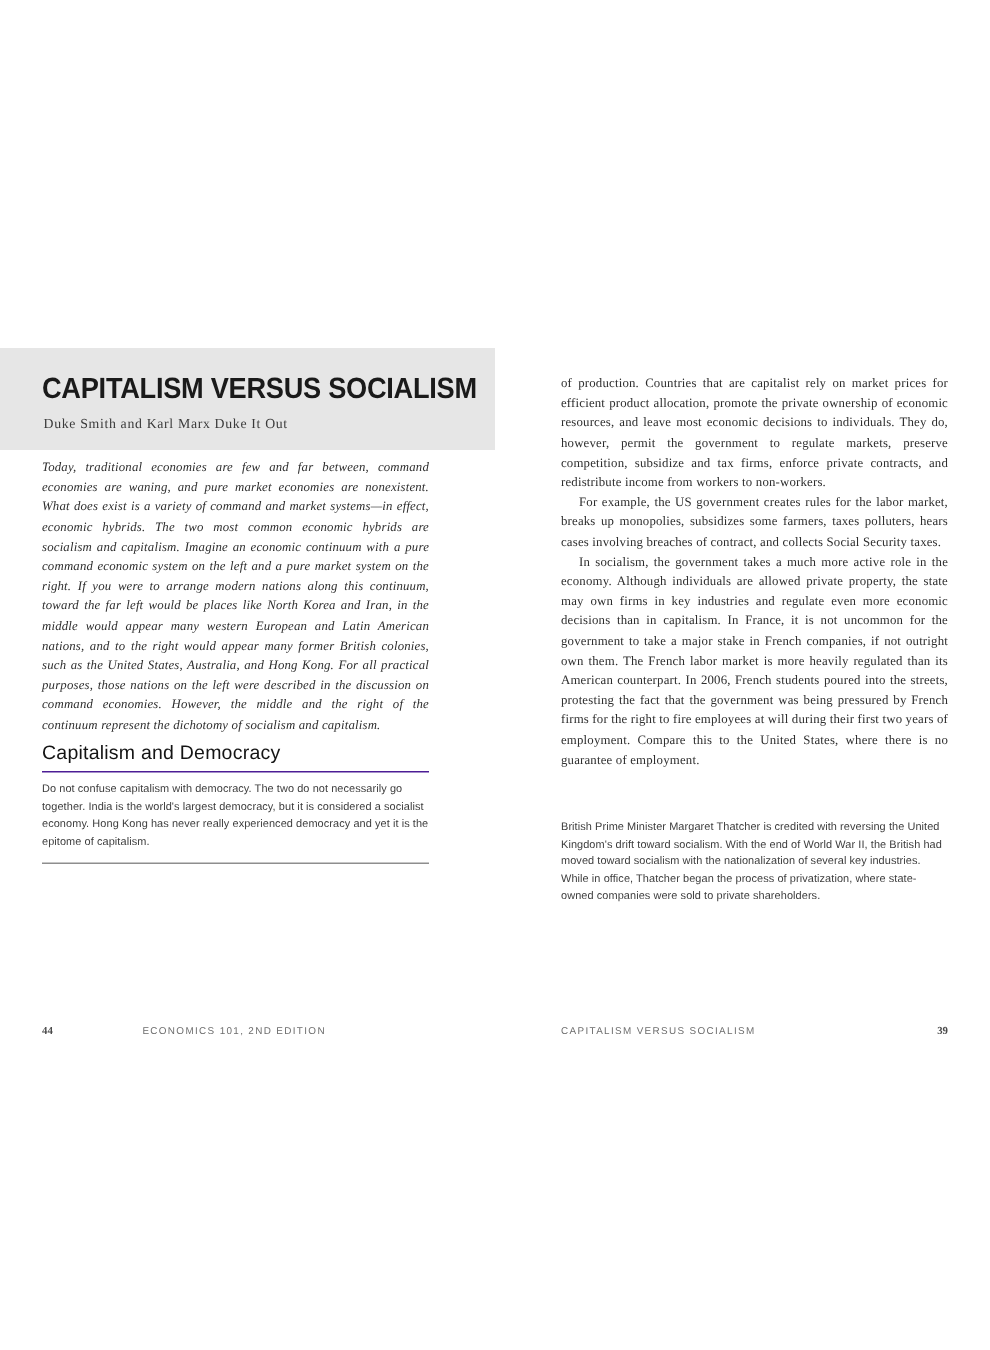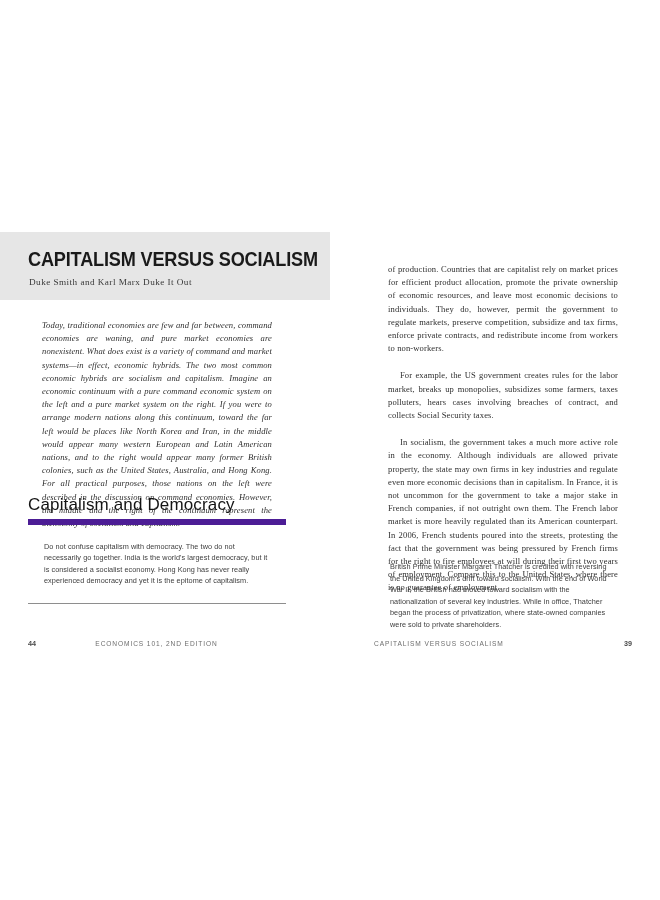--- a/index.html
+++ b/index.html
@@ -68,53 +68,53 @@
   }
   #col-left  { left: 28px;  top: 305px; font-style: italic; }
   #col-right { left: 374px; top: 249px; }
 
   .body-par {
     font-family: "Liberation Serif", serif;
     font-size: 8.55px;
     line-height: 13.2px;
     color: #2e2e2e;
     text-align: justify;
-    margin: 14px;
+    margin: 0;
     letter-spacing: 0.12px;
     -webkit-hyphens: none;
     hyphens: none;
   }
   .body-par.indent { text-indent: 12px; }
 
   
   .callout {
     margin: 0;
     padding: 0;
   }
   #callout-left  { position: absolute; left: 28px;  top: 495px; width: 258px; }
   #callout-right { position: absolute; left: 374px; top: 545px; width: 258px; }
 
   .callout-head {
     font-family: "Liberation Sans", sans-serif;
-    font-size: 17px;
+    font-size: 13px;
     font-weight: normal;
     color: #141414;
     letter-spacing: 0.15px;
     margin: 0 0 5px 0;
     padding-bottom: 4px;
-    border-bottom: 6px solid #4c1d95;
+    border-bottom: 1px solid #4c1d95;
     line-height: 1.15;
   }
   .callout-body {
     font-family: "Liberation Sans", sans-serif;
     font-size: 7.3px;
     line-height: 11.6px;
     color: #3d3d3d;
     text-align: left;
-    margin: 16px;
+    margin: 0;
     letter-spacing: 0.05px;
   }
   .callout-rule-bottom {
     margin-top: 9px;
     border-top: 1px solid #8e8e8e;
     height: 0;
     font-size: 0;
     line-height: 0;
   }
 
@@ -138,25 +138,26 @@
   }
   #footer-left  { left: 28px;  width: 258px; }
   #footer-right { left: 374px; width: 258px; }
   .footer-row .inner {
     display: flex;
     justify-content: space-between;
     align-items: baseline;
     width: 100%;
   }
   .folio {
-    font-family: Liberation Sans, sans-serif;
+    font-family: Liberation Serif, serif;
     font-weight: bold;
     font-size: 7.2px;
     color: #4a4a4a;
     letter-spacing: 0;
+    margin-top: 44px;
   }
   .runhead {
     white-space: nowrap;
   }
   #footer-left .runhead { margin-right: 8px; }
 </style>
 </head>
 <body>
 
 <div id="page-sheet">

